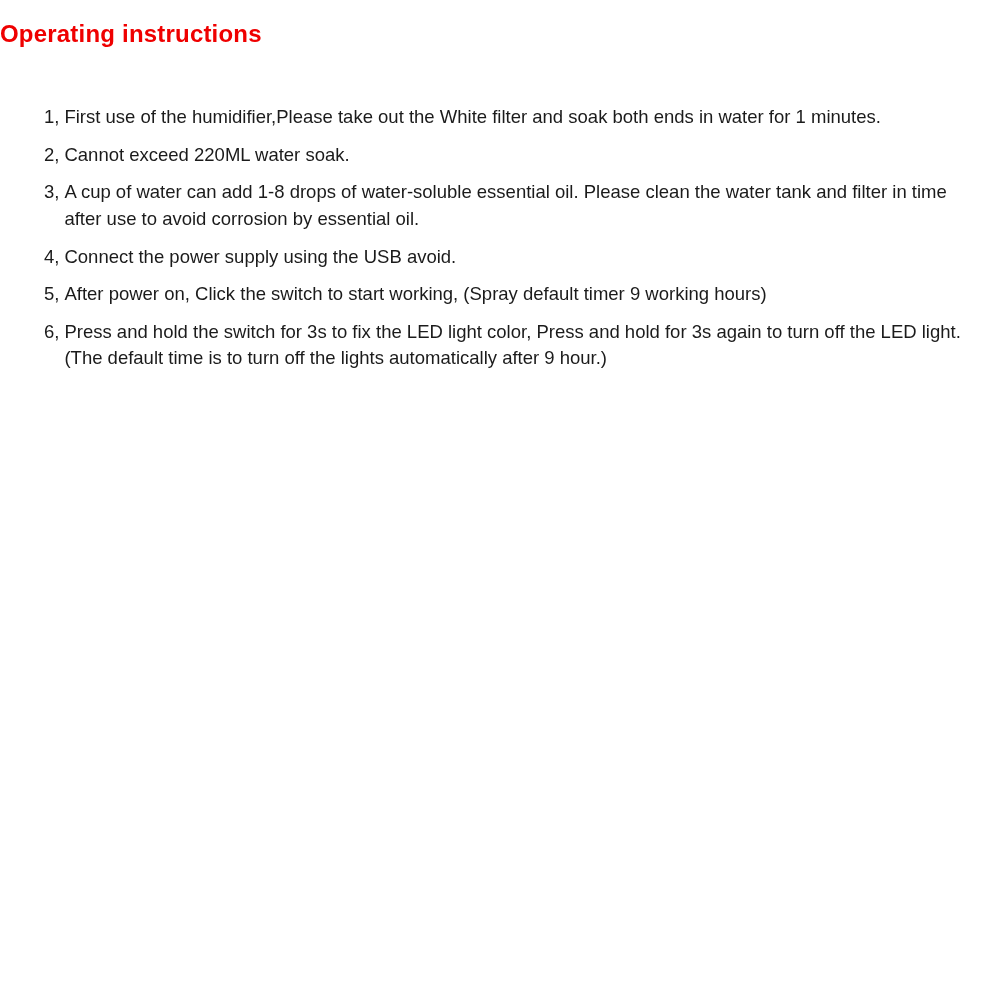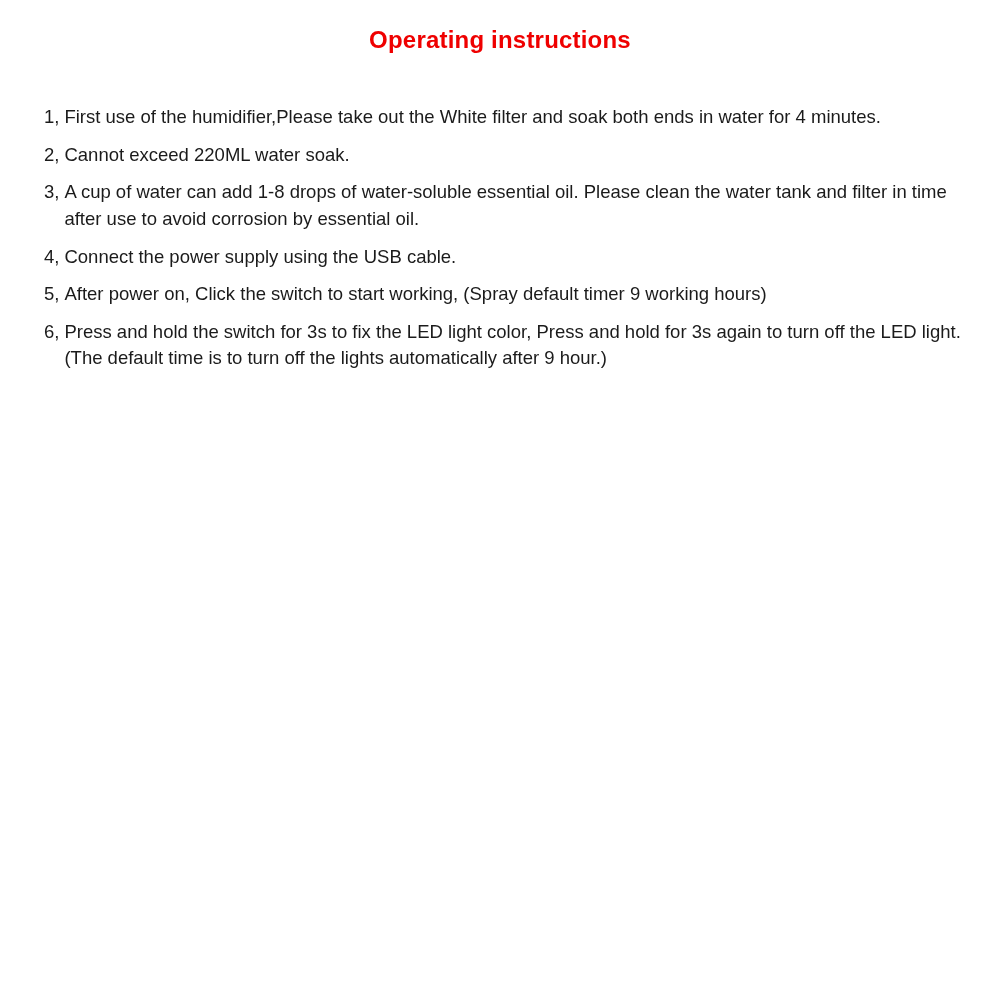--- a/index.html
+++ b/index.html
@@ -18,24 +18,24 @@
   .page {
     position: relative;
     width: 1000px;
     height: 1000px;
     background: #ffffff;
   }
 
   
   .title {
     position: absolute;
-    top: 26px;
-    left: 0;
-    width: 1000px;
-    text-align: center;
+    top: 20px;
+    left: 0;
+    width: 1000px;
+    text-align: left;
     color: #ef0000;
     font-size: 24px;
     font-weight: bold;
     letter-spacing: 0.2px;
   }
 
   
   .instructions {
     position: absolute;
     top: 104px;
@@ -315,36 +315,36 @@
     <div class="wm wm-3">Himist</div>
     <div class="wm wm-4">Himist</div>
   </div>
 
   <div class="title">Operating instructions</div>
 
   <div class="instructions">
 
     <div class="instr-item">
       <span class="instr-num">1,</span>
-      <span class="instr-text">First use of the humidifier,Please take out the White filter and soak both ends in water for 4 minutes.</span>
+      <span class="instr-text">First use of the humidifier,Please take out the White filter and soak both ends in water for 1 minutes.</span>
     </div>
 
     <div class="instr-item">
       <span class="instr-num">2,</span>
       <span class="instr-text">Cannot exceed 220ML water soak.</span>
     </div>
 
     <div class="instr-item">
       <span class="instr-num">3,</span>
       <span class="instr-text">A cup of water can add 1-8 drops of water-soluble essential oil. Please clean the water tank and filter in time after use to avoid corrosion by essential oil.</span>
     </div>
 
     <div class="instr-item">
       <span class="instr-num">4,</span>
-      <span class="instr-text">Connect the power supply using the USB cable.</span>
+      <span class="instr-text">Connect the power supply using the USB avoid.</span>
     </div>
 
     <div class="instr-item">
       <span class="instr-num">5,</span>
       <span class="instr-text">After power on, Click the switch to start working, (Spray default timer 9 working hours)</span>
     </div>
 
     <div class="instr-item">
       <span class="instr-num">6,</span>
       <span class="instr-text">Press and hold the switch for 3s to fix the LED light color, Press and hold for 3s again to turn off the LED light. (The default time is to turn off the lights automatically after 9 hour.)</span>

